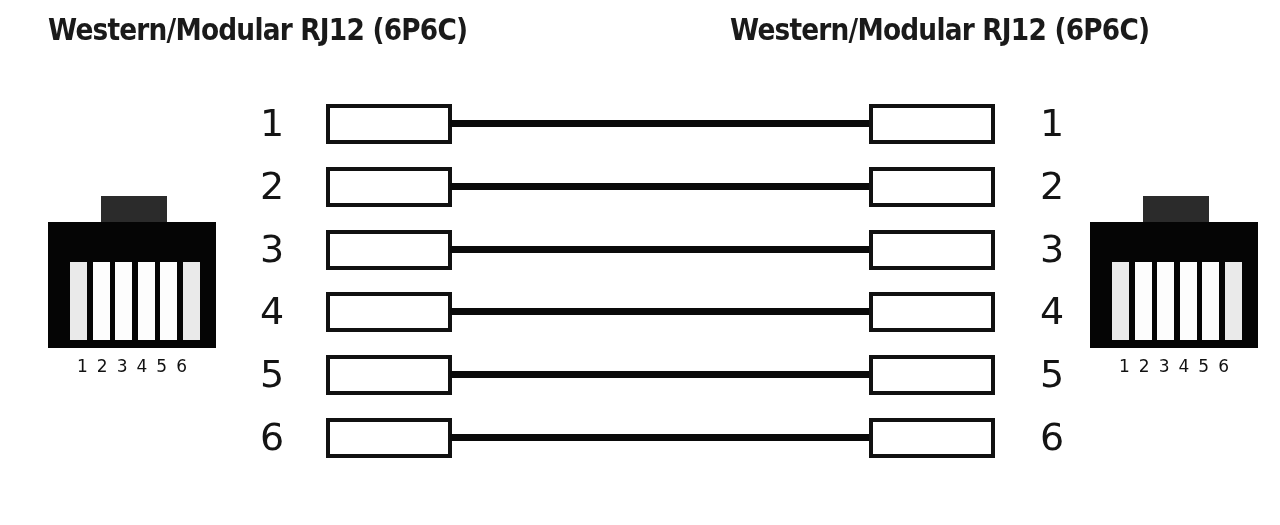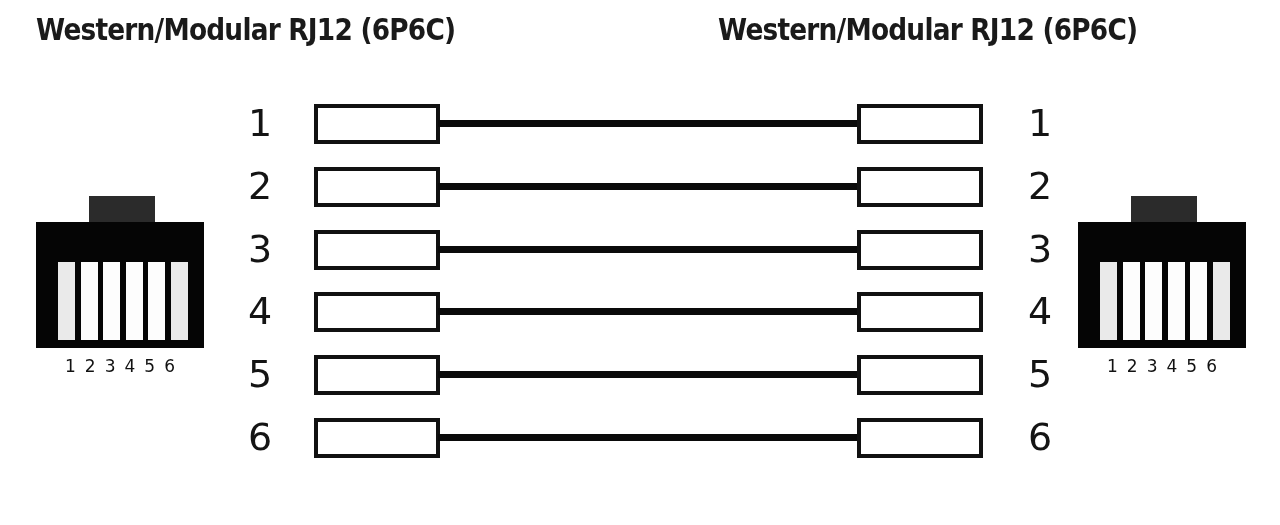--- a/index.html
+++ b/index.html
@@ -11,21 +11,21 @@
     width: 1280px;
     height: 525px;
     position: relative;
     overflow: hidden;
     font-family: "Liberation Sans", sans-serif;
     -webkit-font-smoothing: antialiased;
   }
 
   .stage {
     position: absolute;
-    left: 0; top: 0;
+    left: 12px; top: 0;
     width: 1092px;
     height: 525px;
   }
 
   
   .title {
     position: absolute;
     top: 12px;
     font-family: "DejaVu Sans", sans-serif;
     font-weight: 700;

